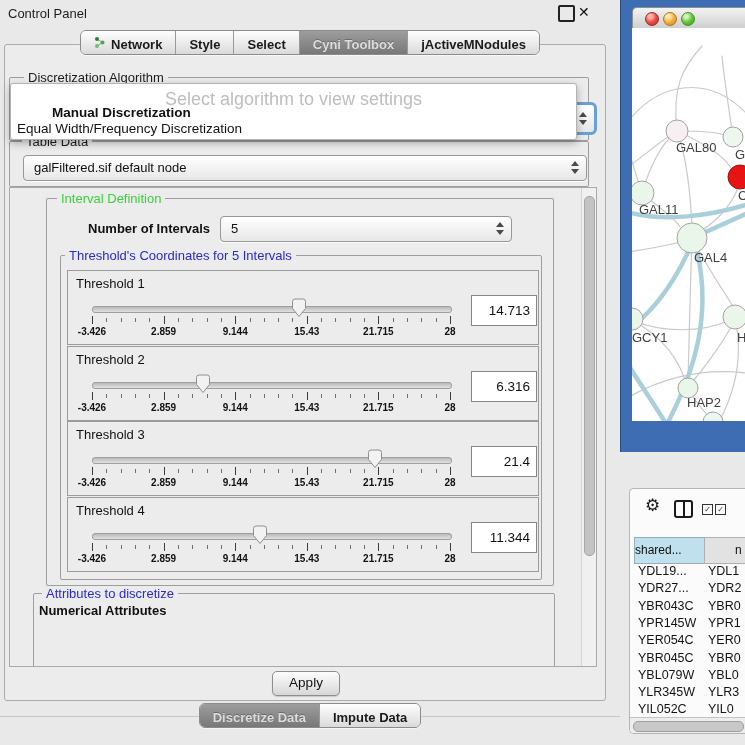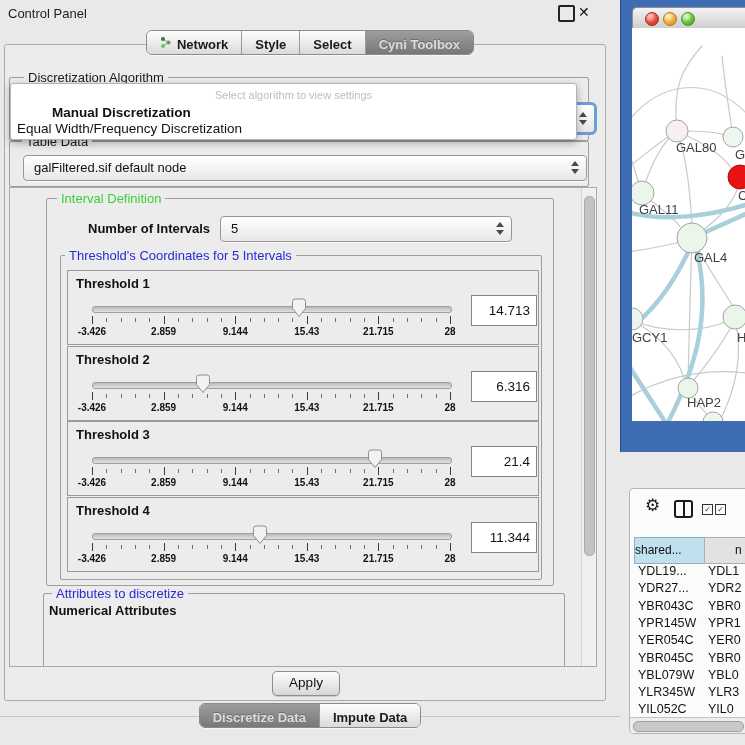--- a/index.html
+++ b/index.html
@@ -33,32 +33,32 @@
   .combo{position:absolute;border:1px solid #979797;border-radius:4px;background:linear-gradient(#ffffff,#e7e7e7);box-shadow:0 1px 0 rgba(255,255,255,.8);}
   .combo .val{position:absolute;left:10px;top:4px;font-size:13px;color:#111;}
   .stepper{position:absolute;right:6px;top:50%;margin-top:-7px;width:9px;height:14px;}
   .stepper i{display:block;width:0;height:0;border-left:4px solid transparent;border-right:4px solid transparent;}
   .stepper .up{border-bottom:5px solid #4a4a4a;margin-bottom:3px;}
   .stepper .dn{border-top:5px solid #4a4a4a;}
 
   
   #algo-focus-ring{left:552px;top:57px;width:34px;height:27px;border:3px solid #6b9fd8;border-radius:6px;background:linear-gradient(#fff,#e6e6e6);z-index:2;}
   #algo-popup{left:5px;top:38px;width:565px;height:55px;background:#fff;border:1px solid #b3b3b3;border-radius:3px;box-shadow:0 3px 8px rgba(0,0,0,.3);z-index:3;}
-  #algo-popup .ph{position:absolute;left:0;right:0;top:5px;text-align:center;font-size:11px;color:#bdbdbd;}
+  #algo-popup .ph{position:absolute;left:0;right:0;top:5px;text-align:center;font-size:18px;color:#bdbdbd;}
   #algo-popup .opt{position:absolute;left:6px;font-size:13.5px;color:#111;white-space:nowrap;}
   #algo-popup .opt.b{font-weight:bold;margin-left:35px;}
 
   
   #scrollpane{left:4px;top:142px;width:586px;height:478px;border:1px solid #a9a9a9;background:#ececec;overflow:hidden;}
   .vsb{position:absolute;right:0;top:0;bottom:0;width:14px;background:#f0f0f0;border-left:1px solid #d4d4d4;}
   .vsb .thumb{position:absolute;left:2px;width:9px;background:#c3c3c3;border:1px solid #a8a8a8;border-radius:5px;}
 
   
   .tbox{position:absolute;left:6px;width:470px;height:73px;border:1px solid #9b9b9b;background:#ececec;}
-  .tbox .tlabel{position:absolute;left:8px;top:5px;font-size:13px;font-weight:bold;color:#111;}
+  .tbox .tlabel{position:absolute;left:8px;top:5px;font-size:13px;font-weight:normal;color:#111;}
   .track{position:absolute;left:24px;top:35px;width:358px;height:5px;border:1px solid #9f9f9f;border-radius:3px;background:linear-gradient(#b9b9b9,#e2e2e2);}
   .thumb-sl{position:absolute;top:27px;width:16px;height:20px;}
   .ticks{position:absolute;left:24px;top:45px;width:358px;height:9px;}
   .tick{position:absolute;top:0;width:1px;background:#4a4a4a;}
   .ticklabels{position:absolute;left:24px;top:55px;width:358px;height:12px;}
   .tklb{position:absolute;transform:translateX(-50%);font-size:10px;font-weight:bold;color:#111;white-space:nowrap;}
   .vfield{position:absolute;left:403px;top:24px;width:58px;height:29px;background:#fff;border:1px solid #858585;font-size:13.5px;color:#111;text-align:right;line-height:29px;padding-right:6px;}
 
   
   #attr-list{background:#fff;border:1px solid #b5b5b5;overflow:hidden;}
@@ -324,21 +324,21 @@
                     <span class="tklb" style="left: 214.8px;">15.43</span>
                     <span class="tklb" style="left: 286.4px;">21.715</span>
                     <span class="tklb" style="left: 358px;">28</span>
                   </div>
                   <div class="vfield">11.344</div>
                 </div>
               </div>
           </div>
         </div>
 
-        <div class="groupbox" style="left:33px;top:405px;width:520px;height:110px;">
+        <div class="groupbox" style="left:23px;top:405px;width:520px;height:110px;">
           <span class="grouplabel gl-blue" style="left:8px;">Attributes to discretize</span>
           <span style="position:absolute;left:5px;top:9px;font-size:13px;font-weight:bold;color:#111;">Numerical Attributes</span>
         </div>
 
         <div class="vsb">
           <div class="thumb" style="top:8px;height:358px;"></div>
         </div>
       </div>
 
       <div id="apply-btn" class="abs">Apply</div>
@@ -357,20 +357,23 @@
             <span>Network</span>
           </div>
           <div class="seg">
             <span>Style</span>
           </div>
           <div class="seg">
             <span>Select</span>
           </div>
           <div class="seg sel">
             <span>Cyni Toolbox</span>
+          </div>
+          <div class="seg">
+            <span>jActiveMNodules</span>
           </div>
         </div>
       </div>
     <div id="bottom-line" class="abs"></div>
     <div id="tabbar-bottom" class="abs">
         <div class="segbar" id="segbar-bottom">
           <div class="seg sel">
             <span>Discretize Data</span>
           </div>
           <div class="seg">

